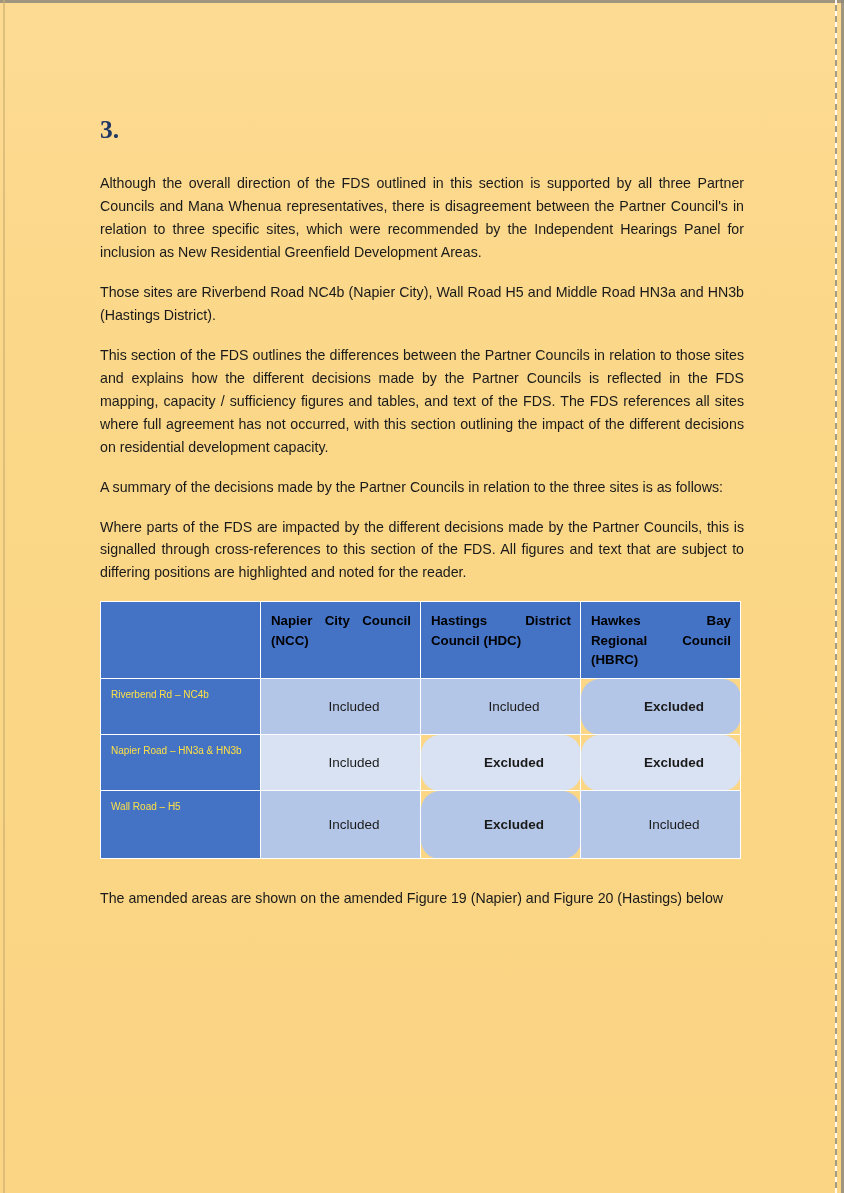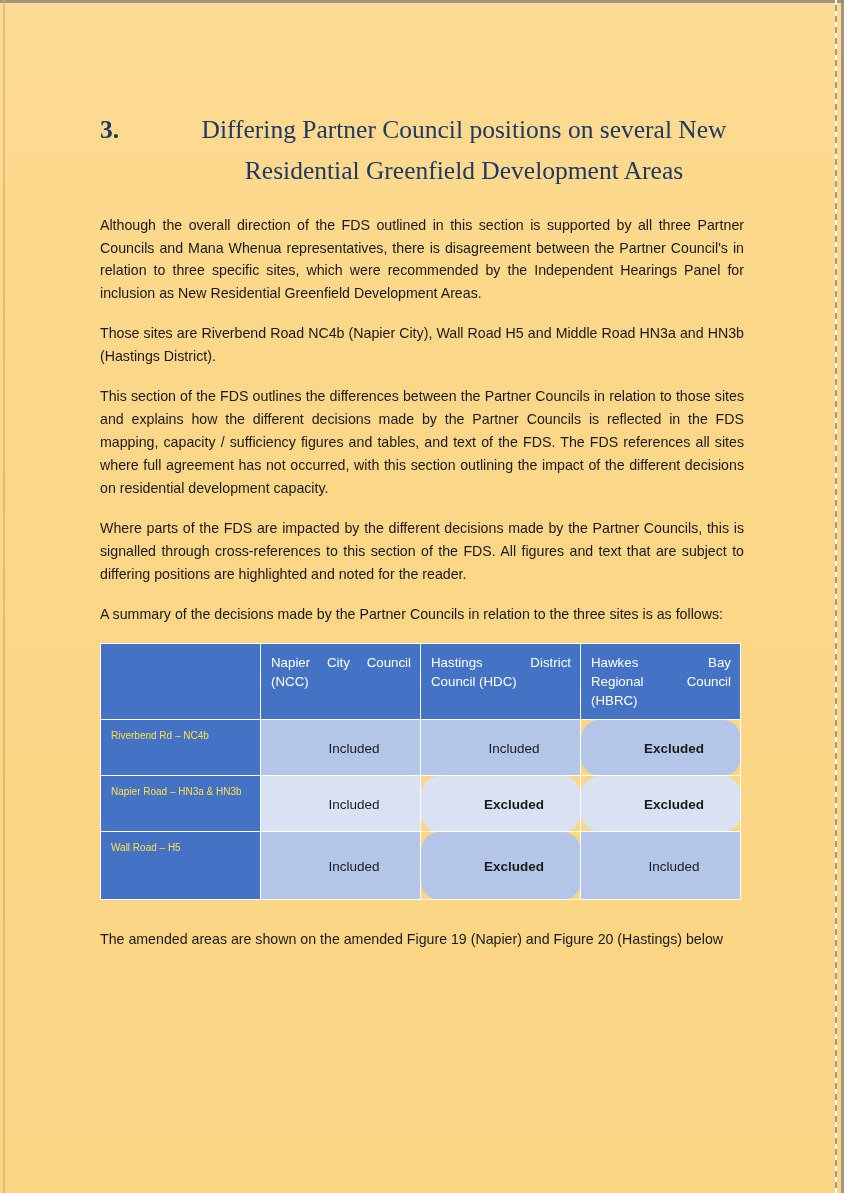--- a/index.html
+++ b/index.html
@@ -114,22 +114,22 @@
   table.decisions th,
   table.decisions td {
     border: 1px solid #ffffff;
     vertical-align: top;
     padding: 9px 9px 9px 10px;
     font-size: 13.3px;
     line-height: 1.45;
   }
   table.decisions thead th {
     background: #4472c4;
-    color: #ffffff;
-    font-weight: normal;
+    color: #000000;
+    font-weight: bold;
     text-align: justify;
     text-justify: inter-word;
     height: 50px;
   }
   table.decisions thead th.blank { background: #4472c4; }
   table.decisions thead th > span { display: block; }
   
   .just-line {
     text-align: justify;
     text-align-last: justify;
@@ -166,32 +166,31 @@
 
   <div class="edge-top"></div>
   <div class="edge-left"></div>
   <div class="edge-right-dotted"></div>
   <div class="edge-right"></div>
 
   <div id="content">
 
     <h1 class="heading">
       <span class="heading-num">3.</span>
-      <span class="heading-text">Differing Partner Council positions on several New Residential Greenfield Development Areas</span>
     </h1>
 
     <p class="body first">Although the overall direction of the FDS outlined in this section is supported by all three Partner Councils and Mana Whenua representatives, there is disagreement between the Partner Council's in relation to three specific sites, which were recommended by the Independent Hearings Panel for inclusion as New Residential Greenfield Development Areas.</p>
 
     <p class="body">Those sites are Riverbend Road NC4b (Napier City), Wall Road H5 and Middle Road HN3a and HN3b (Hastings District).</p>
 
     <p class="body">This section of the FDS outlines the differences between the Partner Councils in relation to those sites and explains how the different decisions made by the Partner Councils is reflected in the FDS mapping, capacity / sufficiency figures and tables, and text of the FDS.  The FDS references all sites where full agreement has not occurred, with this section outlining the impact of the different decisions on residential development capacity.</p>
 
+    <p class="body">A summary of the decisions made by the Partner Councils in relation to the three sites is as follows:</p>
+
     <p class="body">Where parts of the FDS are impacted by the different decisions made by the Partner Councils, this is signalled through cross-references to this section of the FDS. All figures and text that are subject to differing positions are highlighted and noted for the reader.</p>
-
-    <p class="body">A summary of the decisions made by the Partner Councils in relation to the three sites is as follows:</p>
 
     <table class="decisions">
       <colgroup>
         <col class="c0">
           <col class="c1">
           <col class="c2">
           <col class="c3">
       </colgroup>
       <thead>
         <tr>

